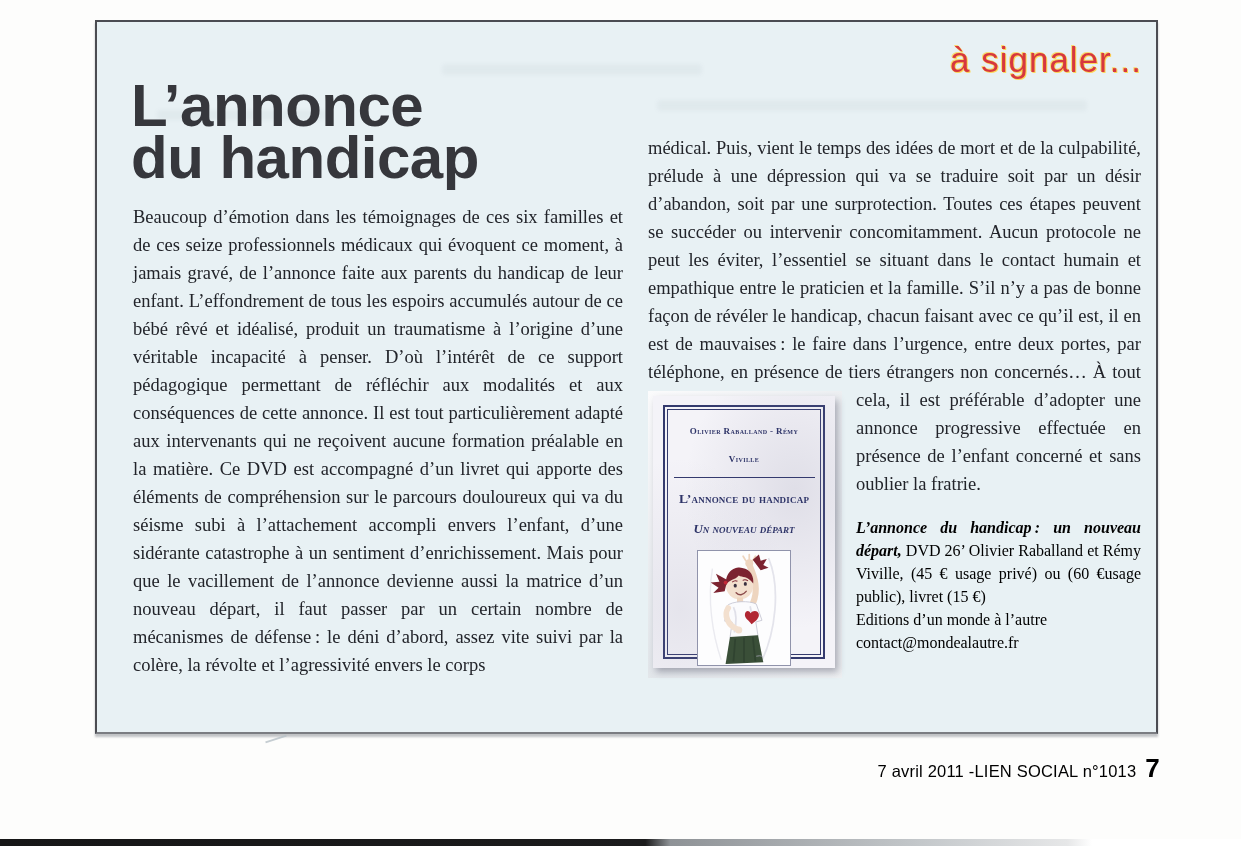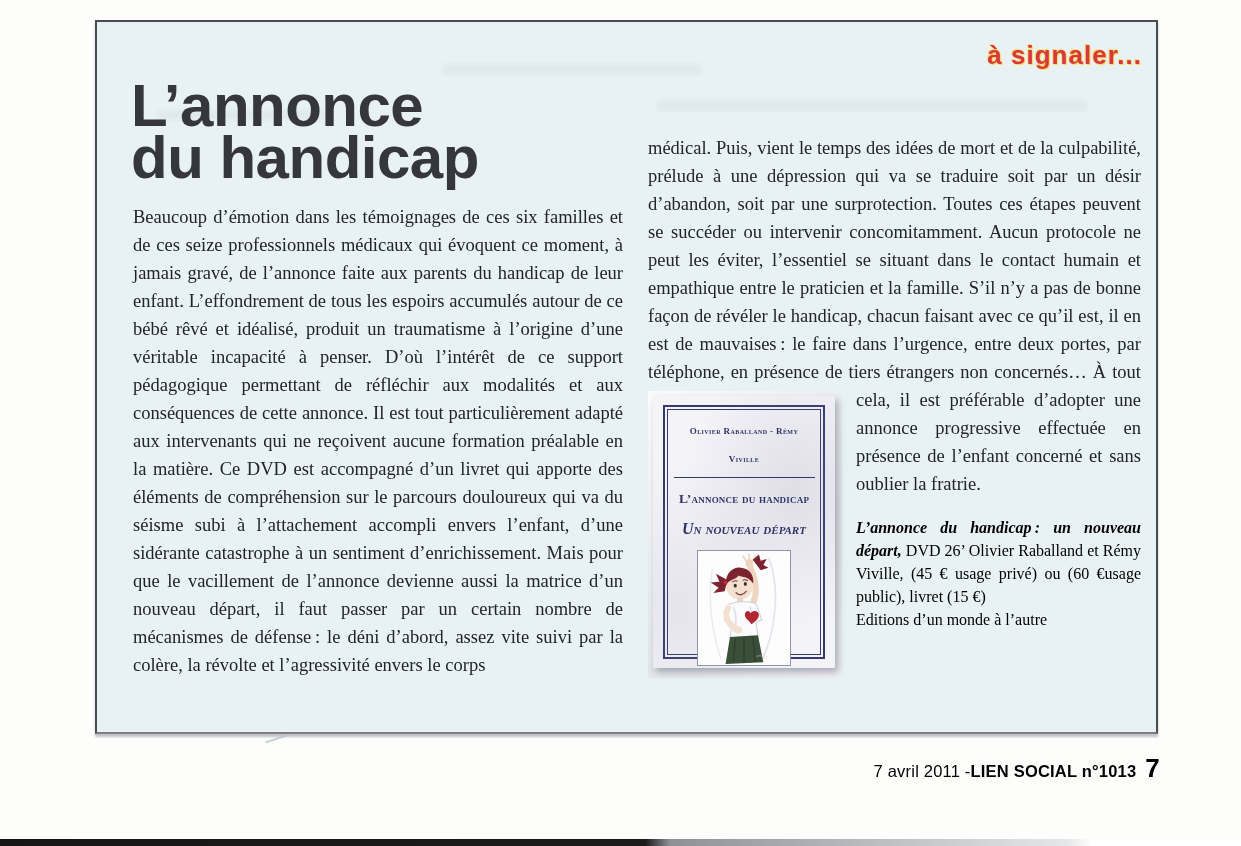--- a/index.html
+++ b/index.html
@@ -19,21 +19,21 @@
     border:2px solid #4b4c52;
     border-bottom-color:#7b7d82;
     box-shadow:0 3px 2px rgba(120,125,130,.45);
   }
 
   
   .ghost { position:absolute; background:#5f707c; opacity:.055; filter:blur(2px); border-radius:3px; }
 
   .section-label {
     position:absolute; top:18px; right:14px;
-    font-size:26px; font-weight:700; letter-spacing:1px;
+    font-size:35px; font-weight:400; letter-spacing:1px;
     color:#d63740;
     text-shadow:0 0 1px #ffd23f, 1px 1px 0 rgba(255,210,63,.85), -1px -1px 0 rgba(255,210,63,.7);
   }
 
   .page-title {
     position:absolute; left:34px; top:58px;
     font-size:60px; line-height:52px; font-weight:600;
     letter-spacing:-0.5px; color:#36373c;
     white-space:pre-line;
   }
@@ -74,41 +74,41 @@
     position:absolute; inset:14px 16px;
     display:flex; flex-direction:column; align-items:center;
     text-align:center; color:#2e3468; z-index:2;
   }
   .dvd-authors {
     margin-top:7px; padding-bottom:4px; width:94%;
     font-size:9px; font-weight:700; font-variant:small-caps; letter-spacing:.4px;
     border-bottom:1px solid #343a6e;
   }
   .dvd-title    { margin-top:7px; font-size:13.5px; font-weight:700; font-variant:small-caps; letter-spacing:.2px; }
-  .dvd-subtitle { margin-top:2px; font-size:16px; font-weight:700; font-style:italic; font-variant:small-caps; }
+  .dvd-subtitle { margin-top:2px; font-size:13px; font-weight:700; font-style:italic; font-variant:small-caps; }
   .dvd-art {
     margin-top:7px; width:94px; height:116px;
     border:1px solid #9093ab; background:#fdfdfe;
   }
 
   
   .caption {
     margin-top:18px;
     font-size:16px; line-height:23px; color:#000000;
   }
   .caption-par { text-align:justify; }
   .caption-lead { font-weight:700; font-style:italic; }
 
   
   .footer {
     position:absolute; right:81px; top:736px;
     display:flex; align-items:baseline;
     font-size:16.5px; color:#000000; letter-spacing:.2px;margin-top:17px;
   }
-  .footer .issue { font-weight:700;text-align:right; }
+  .footer .issue { font-weight:400;text-align:right; }
   .footer .pageno { font-weight:700; font-size:26px; margin-left:9px; }
 
   .pencil-mark {
     position:absolute; left:168px; top:716px; width:22px; height:0;
     border-top:2px solid #b7c1c7; transform:rotate(-18deg); opacity:.8;
   }
   .scan-bar {
     position:absolute; left:0; bottom:0; height:7px; width:100%;
     background:linear-gradient(90deg,#161617 0%, #1b1b1c 52%, #8e9296 54%, #c3c7ca 74%, #e6e7e8 86%, #ffffff 88%);
   }
@@ -172,20 +172,21 @@
           </span>
         </span>
         <span>cela, il est préférable d’adopter une annonce progressive effectuée en présence de l’enfant concerné et sans oublier la fratrie.</span></p>
 
       <div class="caption">
         <div class="caption-par">
           <span class="caption-lead">L’annonce du handicap : un nouveau départ,</span>
           <span>DVD 26’ Olivier Raballand et Rémy Viville, (45 € usage privé) ou (60 €usage public), livret (15 €)</span>
         </div>
         <div>Editions d’un monde à l’autre</div>
+        <div>contact@mondealautre.fr</div>
       </div>
     </div>
 
     <div class="pencil-mark"></div>
   </div>
 
   <div class="footer">
     <span>7 avril 2011 - </span>
     <span class="issue">LIEN SOCIAL n°1013</span>
     <span class="pageno">7</span>

